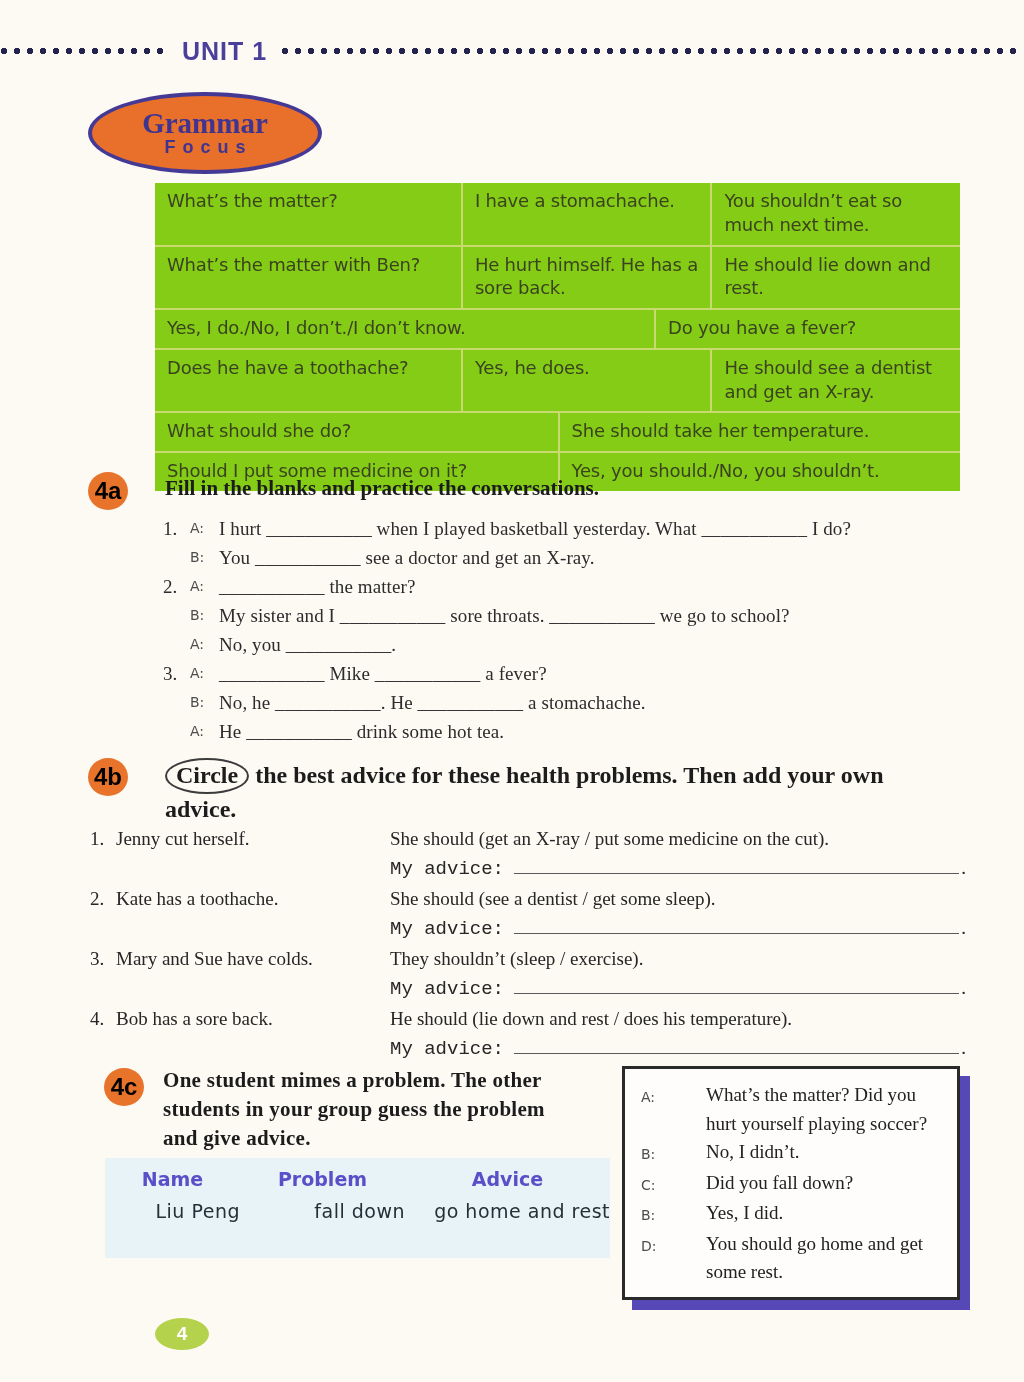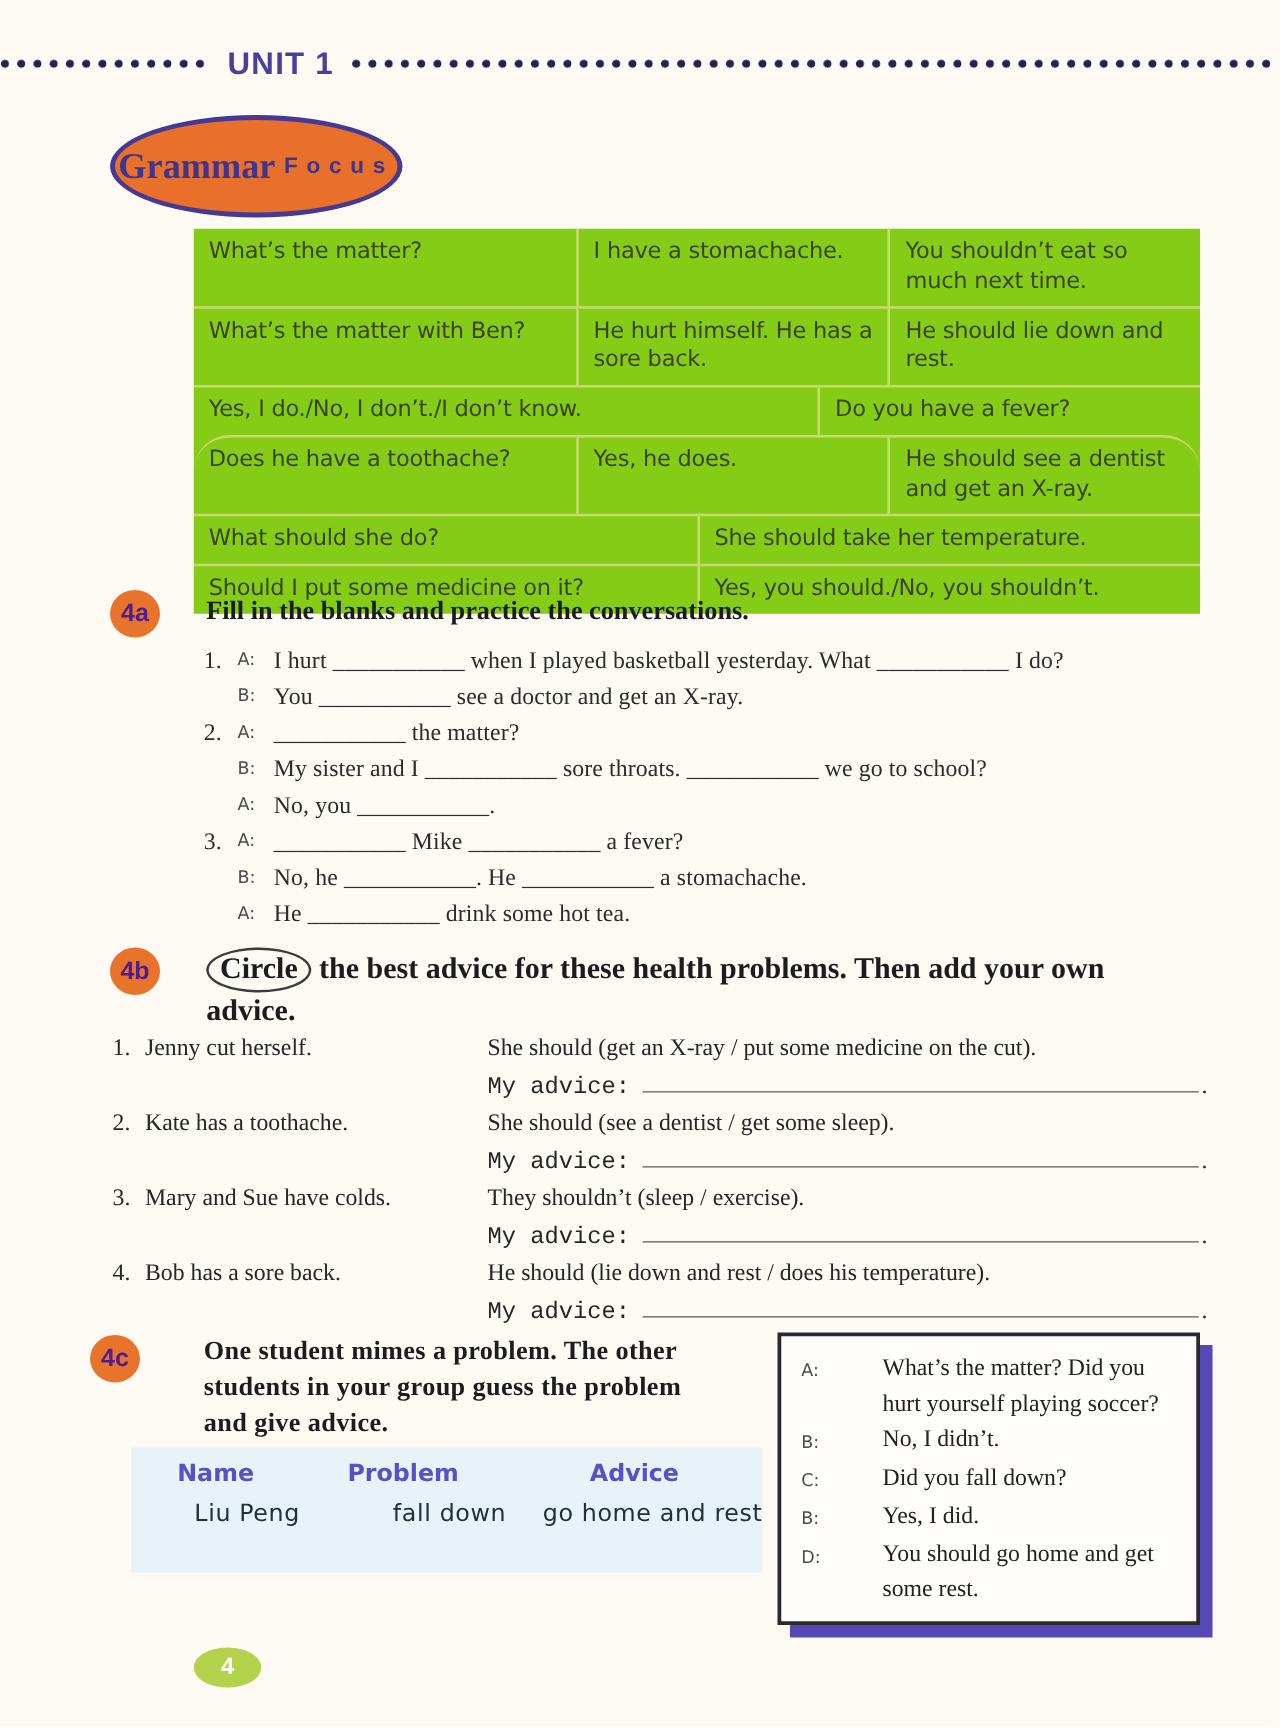--- a/index.html
+++ b/index.html
@@ -10,44 +10,44 @@
   .unit-row{position:absolute;top:42px;left:0;width:1017px;height:18px;display:flex;align-items:center;}
   .dots{height:12px;background-image:radial-gradient(circle at 4px 6px,#23234d 3px,transparent 3.4px);
         background-size:13px 12px;background-repeat:repeat-x;}
   .dots-left{width:168px;}
   .dots-right{flex:1;}
   .unit-label{font-family:"Liberation Sans",sans-serif;font-weight:bold;font-size:25px;
               color:#4b3f9c;margin:0 14px;letter-spacing:1px;white-space:nowrap;}
 
   
   .grammar-oval{position:absolute;left:88px;top:92px;width:226px;height:74px;background:#e8702b;
-                border:4px solid #443a96;border-radius:50%;display:flex;flex-direction:row;
+                border:4px solid #443a96;border-radius:50%;display:flex;flex-direction:column;
                 align-items:center;justify-content:center;}
   .grammar-oval .l1{font-family:"Liberation Serif",serif;font-weight:bold;font-size:29px;color:#3f3590;line-height:1.05;}
   .grammar-oval .l2{font-family:"Liberation Sans",sans-serif;font-weight:bold;font-size:18px;
                     letter-spacing:7px;color:#3f3590;margin-left:7px;line-height:1.1;}
 
   
   .gtable{position:absolute;left:155px;top:183px;width:805px;background:#84cc16;
           font-family:"DejaVu Sans",sans-serif;font-size:18px;color:#3a431e;}
   .grow{display:flex;}
   .grow + .grow{border-top:2px solid #c8da70;}
   .gcell{box-sizing:border-box;padding:6px 12px 8px;line-height:1.32;letter-spacing:-0.2px;}
   .gcell + .gcell{border-left:2px solid #c8da70;}
   .w38{width:38%;} .w31{width:31%;} .w62{width:62%;} .w50{width:50%;}
   .rh1{min-height:54px;} .rh2{min-height:58px;} .rh3{min-height:34px;}
-  .rh4{min-height:60px;border-radius:29px;} .rh5{min-height:33px;} .rh6{min-height:33px;}
+  .rh4{min-height:60px;} .rh5{min-height:33px;} .rh6{min-height:33px;}
 
   
   .badge{position:absolute;width:40px;height:38px;background:#e8742c;border-radius:50%;
          display:flex;align-items:center;justify-content:center;
-         font-family:"Liberation Sans",sans-serif;font-weight:bold;font-size:20px;color:#4c1d95;}
+         font-family:"Liberation Sans",sans-serif;font-weight:bold;font-size:24px;color:#000000;}
   #badge-4a{left:88px;top:472px;}
   #badge-4b{left:88px;top:758px;}
-  #badge-4c{left:72px;top:1068px;}
+  #badge-4c{left:104px;top:1068px;}
 
   
   .title-4a{position:absolute;left:165px;top:476px;font-weight:bold;font-size:21px;color:#1c1c1c;}
   .conv{position:absolute;left:163px;top:514px;width:810px;}
   .conv-line{display:flex;font-size:19px;line-height:29px;color:#2c2c2c;}
   .conv-num{width:27px;flex:none;}
   .conv-speaker{width:29px;flex:none;font-family:"DejaVu Sans",sans-serif;font-size:14px;color:#4d4d4d;}
   .conv-text{flex:1;letter-spacing:0.1px;}
 
   

